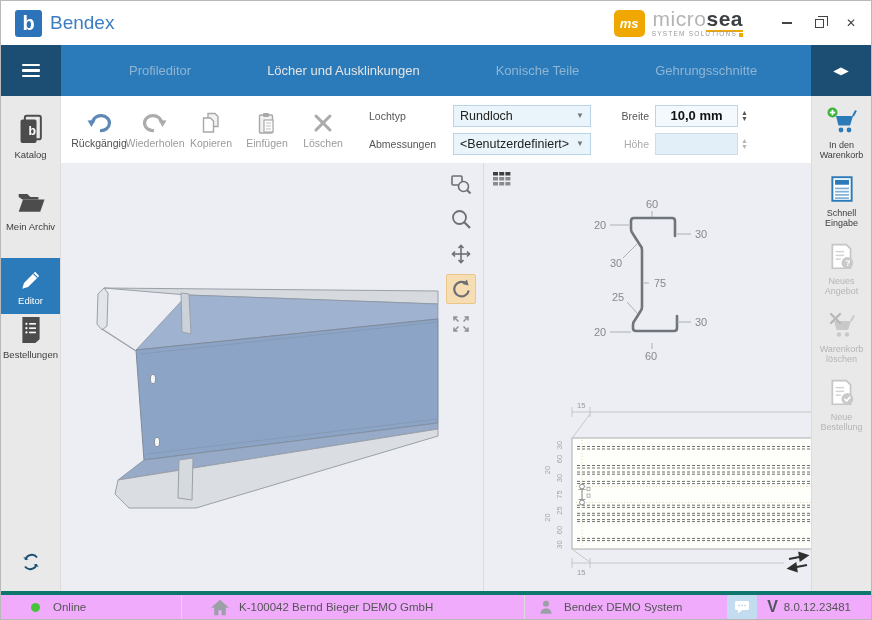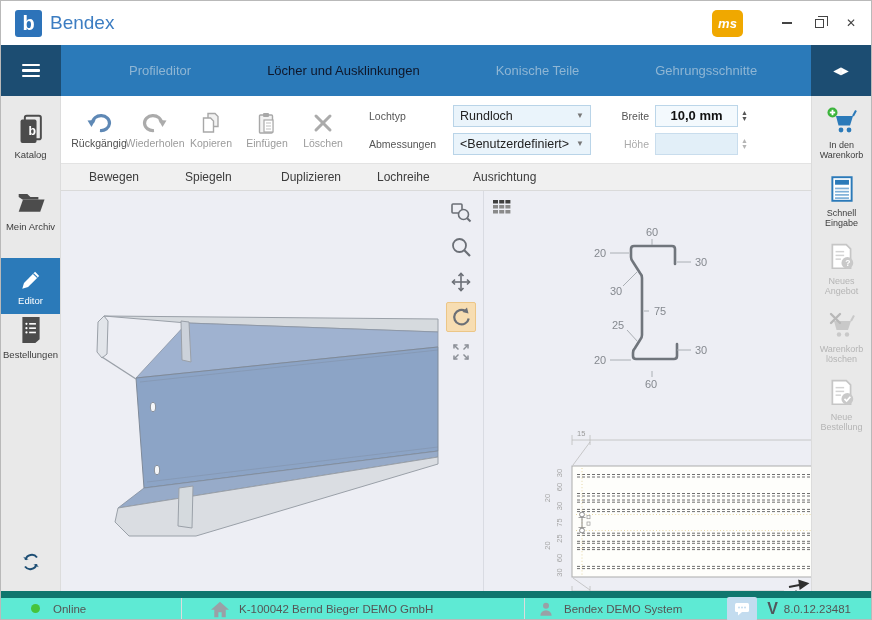--- a/index.html
+++ b/index.html
@@ -26,21 +26,21 @@
   .ic-restore { width:9px; height:9px; border:1.5px solid #444; position:relative; background:#fff; }
   .ic-restore:before { content:""; position:absolute; left:2px; top:-4px; width:9px; height:9px; border:1.5px solid #444; border-left:none; border-bottom:none; }
 
   
   .tabbar { height:51px; background:#2b7ab9; display:flex; flex:none;text-align:center; }
   .nav-toggle, .panel-toggle { width:60px; background:#1c4d72; display:flex; align-items:center; justify-content:center; flex:none; cursor:pointer; }
   .burger { display:flex; flex-direction:column; gap:3px; }
   .burger span { width:18px; height:2.5px; background:#fff; border-radius:1px; }
   .tabs { flex:1; display:flex; align-items:center; padding-left:30px; }
   .tab { font-size:13px; color:#8fb6d4; padding:0 38px; cursor:pointer; white-space:nowrap; }
-  .tab.active { color:#0f172a; }
+  .tab.active { color:#e5e5e5; }
   .collapse-glyph { color:#fff; font-size:10px; letter-spacing:0; }
 
   
   .main { flex:1; display:flex; min-height:0; }
   .rail { width:60px; background:#e9e9e9; flex:none; display:flex; flex-direction:column; align-items:center; }
   .rail-left { border-right:1px solid #dcdcdc; padding-top:18px; }
   .rail-right { border-left:1px solid #dcdcdc; padding-top:10px; }
   .rail-item { width:100%; height:72px; display:flex; flex-direction:column; align-items:center; justify-content:flex-start; cursor:pointer; flex:none; }
   .rail-item .lbl { font-size:9.5px; color:#3d3d3d; margin-top:4px; text-align:center; line-height:1.15; }
   .rail-item.active { background:#2b7ab9; height:56px; justify-content:center; }
@@ -80,21 +80,21 @@
   .view3d { position:absolute; left:0; top:0; }
   .tools { position:absolute; left:383px; top:6px; width:34px; display:flex; flex-direction:column; gap:5px; align-items:center; }
   .tool { width:30px; height:30px; display:flex; align-items:center; justify-content:center; cursor:pointer; border-radius:2px; }
   .tool.selected { background:#f7ddb2; border:1px solid #ecc687; }
   .vdivider { position:absolute; left:422px; top:0; bottom:0; width:1px; background:#d9dbe2; }
   .panel { position:absolute; left:423px; top:0; right:0; bottom:0; }
   .grid-icon { position:absolute; left:9px; top:9px; cursor:pointer; }
   .panel-svg { position:absolute; left:0; top:0; }
 
   
-  .statusbar { height:28px; flex:none; background:#5eead4; border-top:7px solid #0f766e; display:flex; align-items:center; font-size:11.5px; color:#555; }
+  .statusbar { height:28px; flex:none; background:#f0abfc; border-top:4px solid #0f766e; display:flex; align-items:center; font-size:11.5px; color:#555; }
   .sb-sec { display:flex; align-items:center; height:100%; }
   .sb-div { width:1px; height:100%; background:#dcdcdc; }
   .dot { width:9px; height:9px; border-radius:50%; background:#46c43c; margin-right:13px; }
   .sb-online { padding-left:30px; width:180px; }
   .sb-cust { padding-left:28px; width:342px; gap:9px; }
   .sb-sys { padding-left:12px; flex:1; gap:9px; }
   .bubble-btn { width:30px; height:24px; background:#c3dcef; border-radius:2px; display:flex; align-items:center; justify-content:center; cursor:pointer; margin-right:10px; }
   .v-logo { font-weight:bold; font-size:16px; color:#51565c; margin-right:6px; }
   .sb-ver { padding-right:20px; }
 </style>
@@ -102,20 +102,27 @@
 <body>
 
 <div class="app">
 
   <div class="titlebar">
     <div class="logo-sq">b</div>
     <div class="app-name">Bendex</div>
     <div class="tb-spacer"></div>
     <div class="microsea">
       <div class="ms-sq">ms</div>
+      <div class="ms-text">
+        <div class="ms-row"><span class="ms-light">micro</span><span class="ms-bold">sea</span></div>
+        <div class="ms-tag">
+            <span>SYSTEM SOLUTIONS</span>
+            <span class="ms-dot"></span>
+          </div>
+      </div>
     </div>
     <div class="win-btns">
       <div class="win-btn">
           <span class="ic-min"></span>
         </div>
       <div class="win-btn">
           <span class="ic-restore"></span>
         </div>
       <div class="win-btn">
           <span>✕</span>
@@ -273,27 +280,20 @@
             <span class="dlabel off">Höhe</span>
             <div class="num-box empty"></div>
             <div class="spinner off">
               <span>▲</span>
               <span>▼</span>
             </div>
           </div>
         </div>
       </div>
 
-      <div class="subbar">
-        <span class="sub-item">Bewegen</span>
-        <span class="sub-item">Spiegeln</span>
-        <span class="sub-item">Duplizieren</span>
-        <span class="sub-item">Lochreihe</span>
-        <span class="sub-item">Ausrichtung</span>
-      </div>
 
       <div class="canvas">
 
         <svg class="view3d" width="422" height="420" viewBox="0 0 422 420">
           <g stroke-linejoin="round">
 
             <polygon points="43,125 377,128 377,141 126,132" fill="#d6dade" stroke="#9aa0a8" stroke-width="1"></polygon>
 
             <polygon points="126,132 377,141 377,156 75,187" fill="#9fb2d0" stroke="#8a94a3" stroke-width="0.8"></polygon>
 

